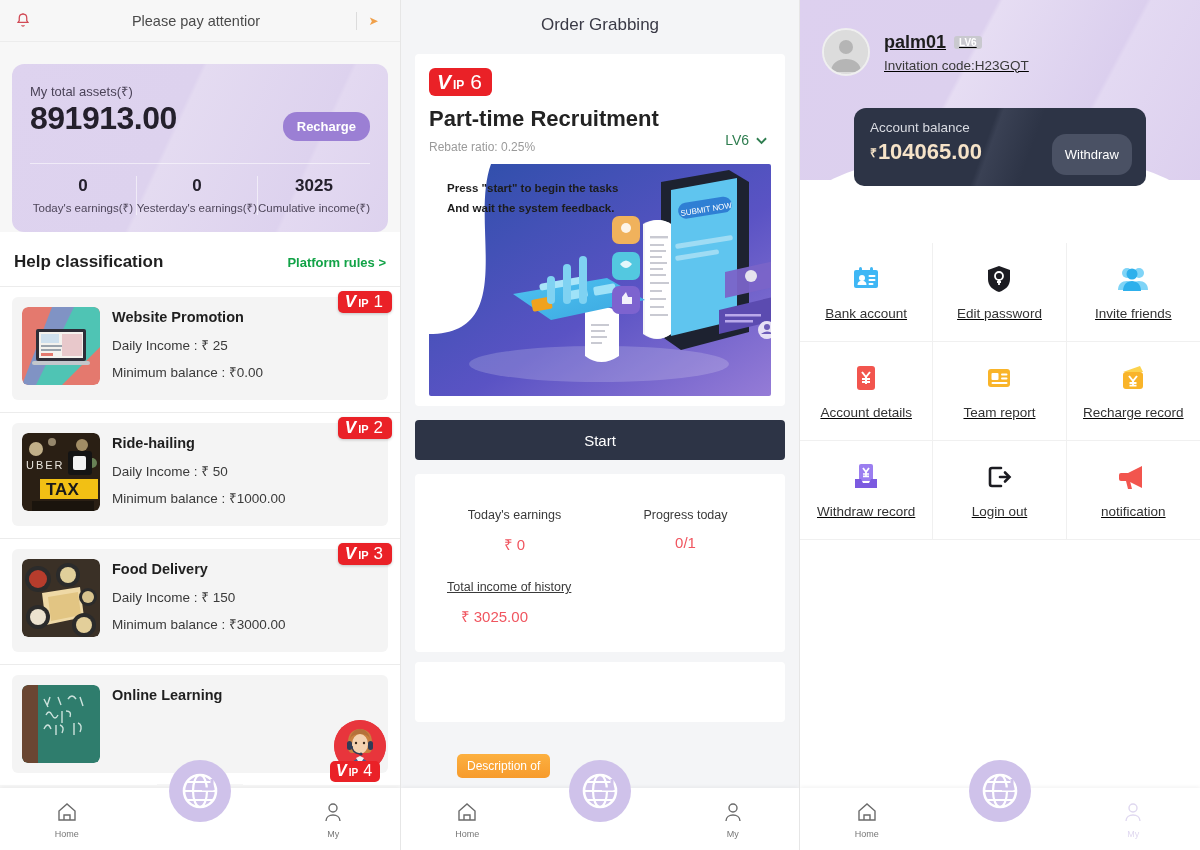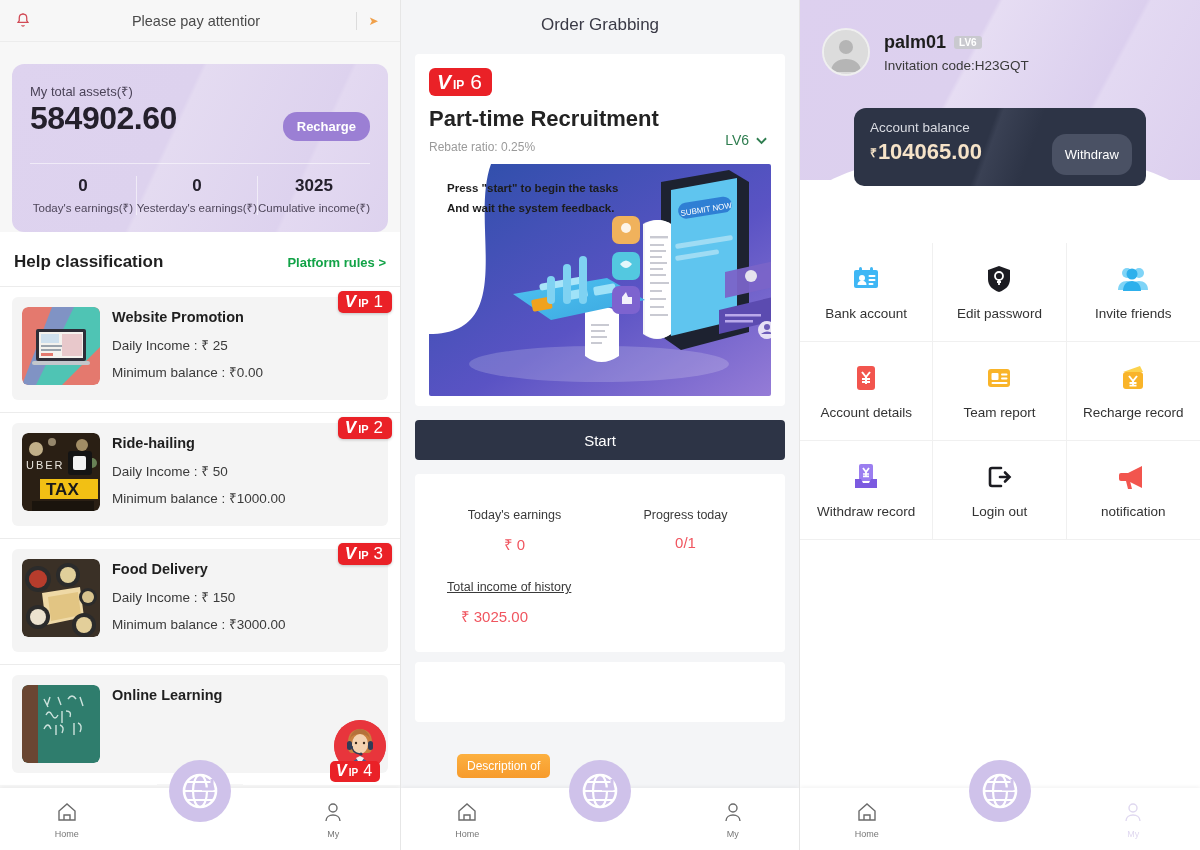--- a/index.html
+++ b/index.html
@@ -160,20 +160,21 @@
     padding: 5px 10px; border-radius: 5px; cursor: pointer;
   }
   .desc-card {
     margin: 10px 14px 0 14px; height: 60px; background: #fff; border-radius: 4px;
   }
 
   
   .profile-hero {
     height: 180px; position: relative;
     background: linear-gradient(118deg,#ddd0ef 0%,#dcd0ee 40%,#e6ddf3 41%,#dbcfee 70%,#e3d9f2 71%,#dccfee 100%);
+    text-decoration: underline;
   }
   .profile-hero::after {
     content:""; position:absolute; left:0; right:0; bottom:-34px; height: 64px;
     background:#fff; border-radius: 50% 50% 0 0 / 100% 100% 0 0;
   }
   .profile-row { display: flex; align-items: center; gap: 14px; padding: 28px 0 0 22px; }
   .avatar {
     width: 48px; height: 48px; border-radius: 50%; background: #dcdcdc;
     border: 2px solid #efefef; display:flex; align-items:flex-end; justify-content:center; overflow:hidden;
   }
@@ -191,21 +192,21 @@
   .bal-val .rs { font-size: 12px; vertical-align: 2px; margin-right: 1px; }
   .withdraw-btn {
     position: absolute; right: 14px; top: 26px; background: #4a5164; color: #fff;
     font-size: 13px; padding: 13px 13px; border-radius: 14px; border: none; cursor: pointer;
     font-family: "Liberation Sans", sans-serif;
   }
   .menu-grid { display: flex; flex-wrap: wrap; margin-top: 15px; }
   .menu-cell {
     width: 33.3333%; height: 99px; display: flex; flex-direction: column;
     align-items: center; justify-content: center; gap: 12px;
-    border-right: 1px solid #f0f0f0; border-bottom: 1px solid #f0f0f0; cursor: pointer;
+    border-right: 1px solid #f0f0f0; border-bottom: 1px solid #f0f0f0; cursor: pointer; text-decoration: underline;
   }
   .menu-cell:nth-child(3n) { border-right: none; }
   .menu-lbl { font-size: 13.5px; color: #333; }
   .menu-ico { height: 30px; display:flex; align-items:center; justify-content:center; }
 </style>
 </head>
 <body>
 
 <div class="screen">
 
@@ -217,21 +218,21 @@
           <path d="M12 3.5c-3 0-5 2.2-5 5v3.5l-1.6 2.6h13.2L17 12V8.5c0-2.8-2-5-5-5z"></path>
           <path d="M12 2.2v1.3M10.2 18.2a1.9 1.9 0 0 0 3.6 0"></path>
         </svg>
       </span>
       <div class="notice-text">Please pay attentior</div>
       <div class="notice-arrow">➤</div>
     </div>
 
     <div class="assets-card">
       <div class="assets-label">My total assets(₹)</div>
-      <div class="assets-value">584902.60</div>
+      <div class="assets-value">891913.00</div>
       <button class="recharge-btn">Recharge</button>
       <div class="assets-stats">
         <div class="stat">
           <div class="num">0</div>
           <div class="cap">Today's earnings(₹)</div>
         </div>
         <div class="stat">
           <div class="num">0</div>
           <div class="cap">Yesterday's earnings(₹)</div>
         </div>

